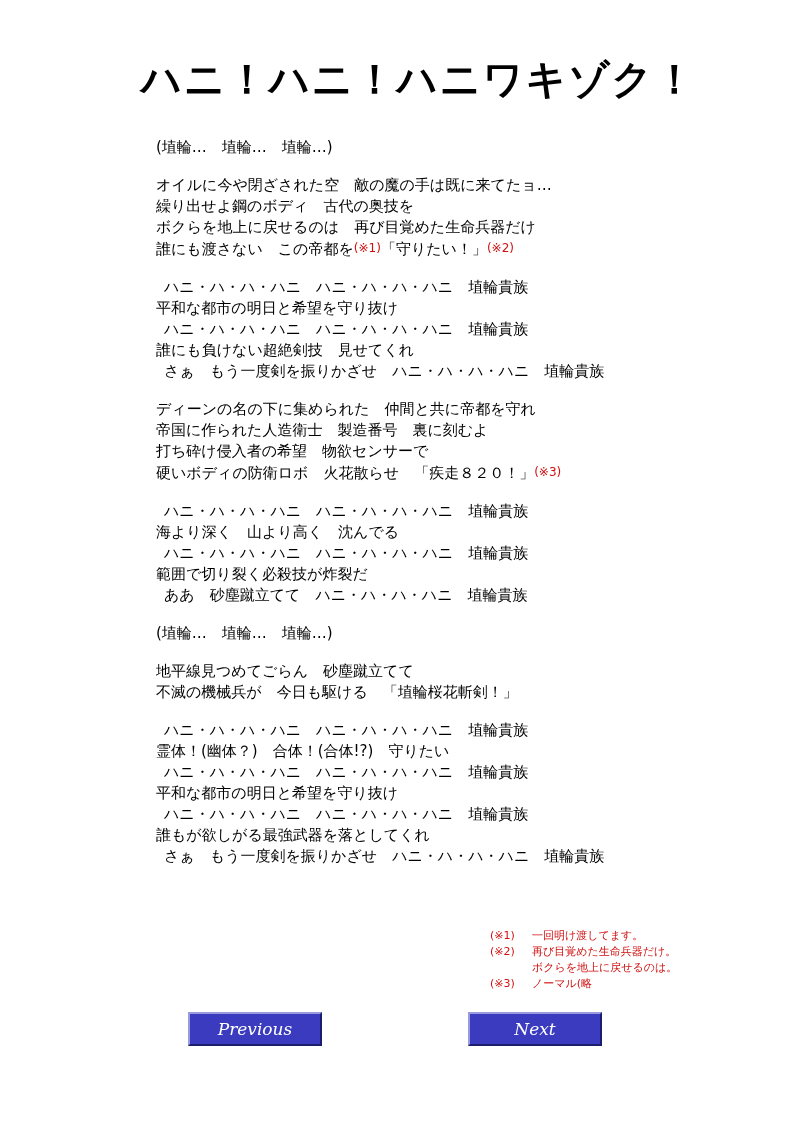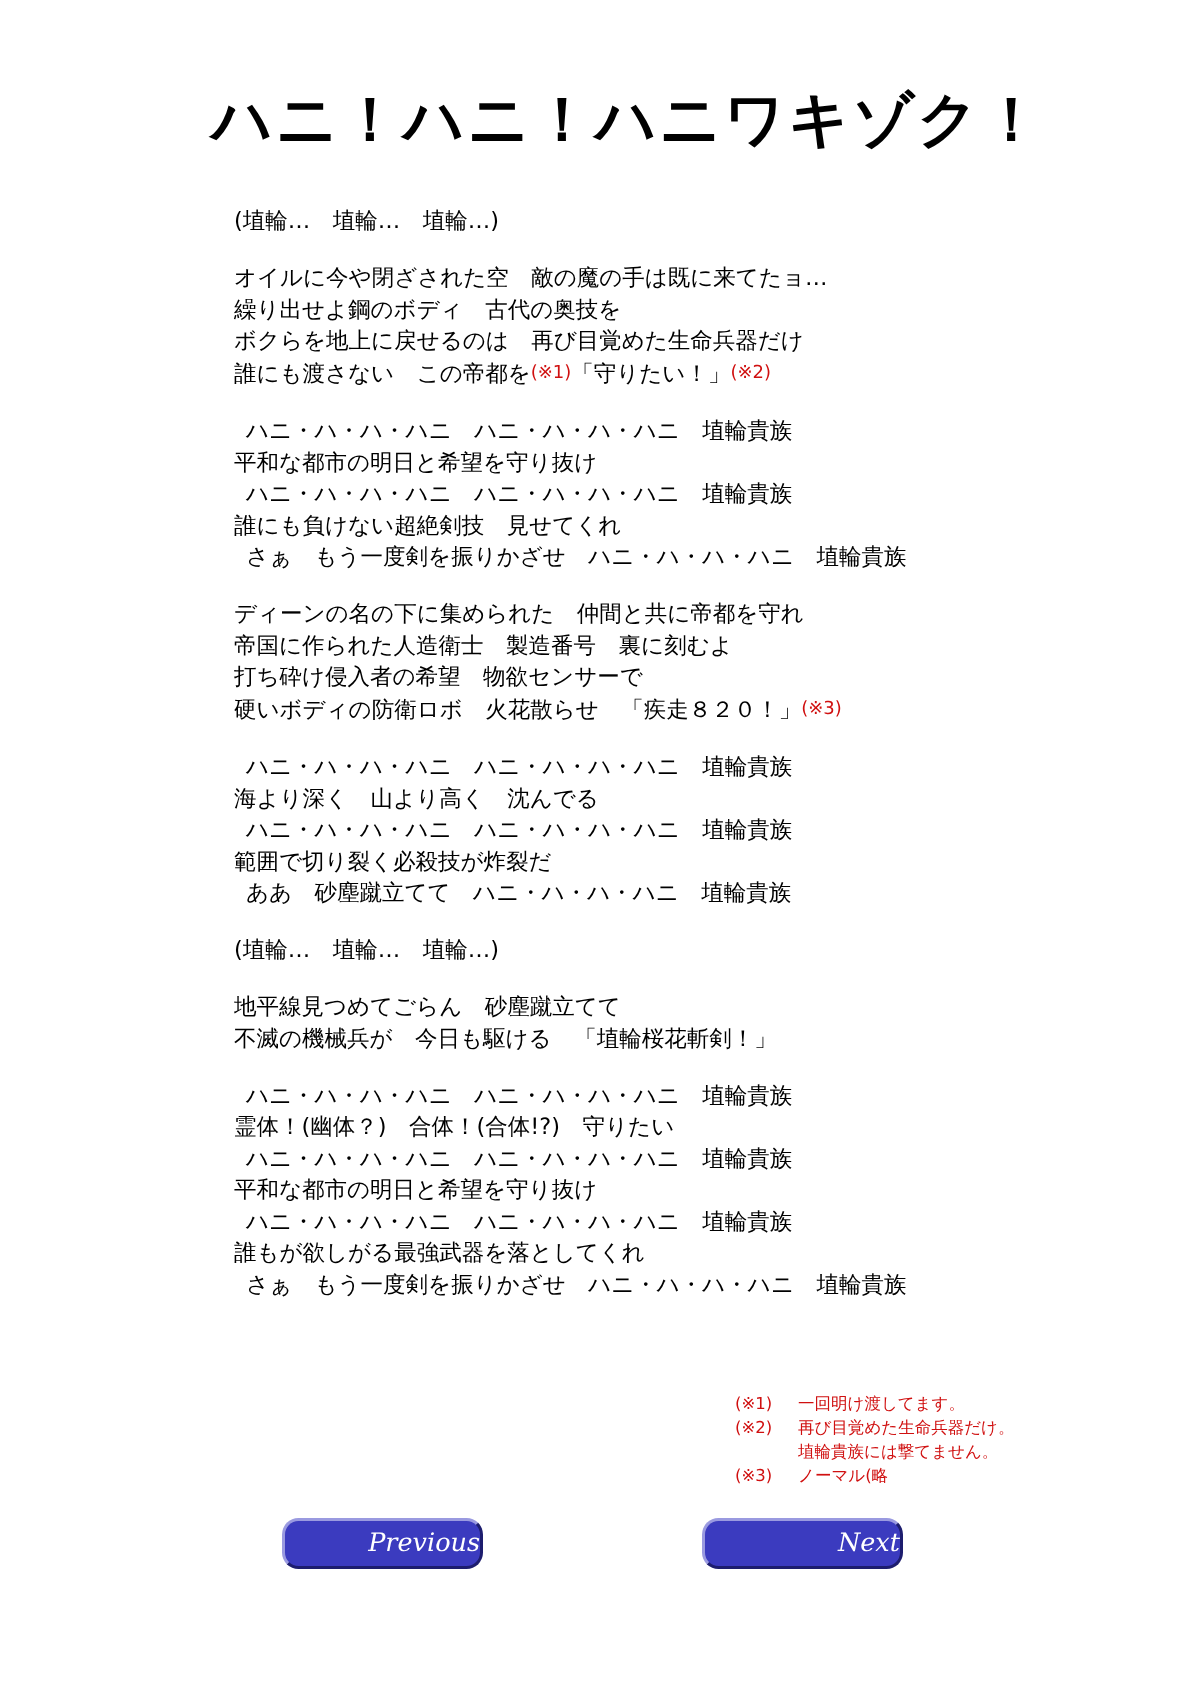--- a/index.html
+++ b/index.html
@@ -94,24 +94,23 @@
     background: #3b3bbf;
     border-top: 2px solid #9a9ae0;
     border-left: 2px solid #9a9ae0;
     border-right: 2px solid #1d1d6e;
     border-bottom: 2px solid #1d1d6e;
     color: #ffffff;
     font-family: "DejaVu Serif", serif;
     font-style: italic;
     font-size: 17px;
     line-height: 30px;
-    text-align: right;
+    text-align: center;
     cursor: pointer;
     box-sizing: content-box;
-    border-radius: 11px;
   }
   .btn-prev { left: 188px; top: 0; }
   .btn-next { left: 468px; top: 0; }
 </style>
 </head>
 <body>
 
 <div class="page">
 
   <div class="title">ハニ！ハニ！ハニワキゾク！</div>
@@ -175,21 +174,21 @@
 
   <div class="notes">
     <div class="note-row">
       <span class="note-key">(※1)</span>
       <span class="note-text">一回明け渡してます。</span>
     </div>
     <div class="note-row">
       <span class="note-key">(※2)</span>
       <span class="note-text">再び目覚めた生命兵器だけ。</span>
     </div>
-    <div class="note-sub">埴輪貴族には撃てません。</div>
+    <div class="note-sub">ボクらを地上に戻せるのは。</div>
     <div class="note-row">
       <span class="note-key">(※3)</span>
       <span class="note-text">ノーマル(略</span>
     </div>
   </div>
 
   <div class="nav">
     <div class="btn btn-prev">Previous</div>
     <div class="btn btn-next">Next</div>
   </div>

